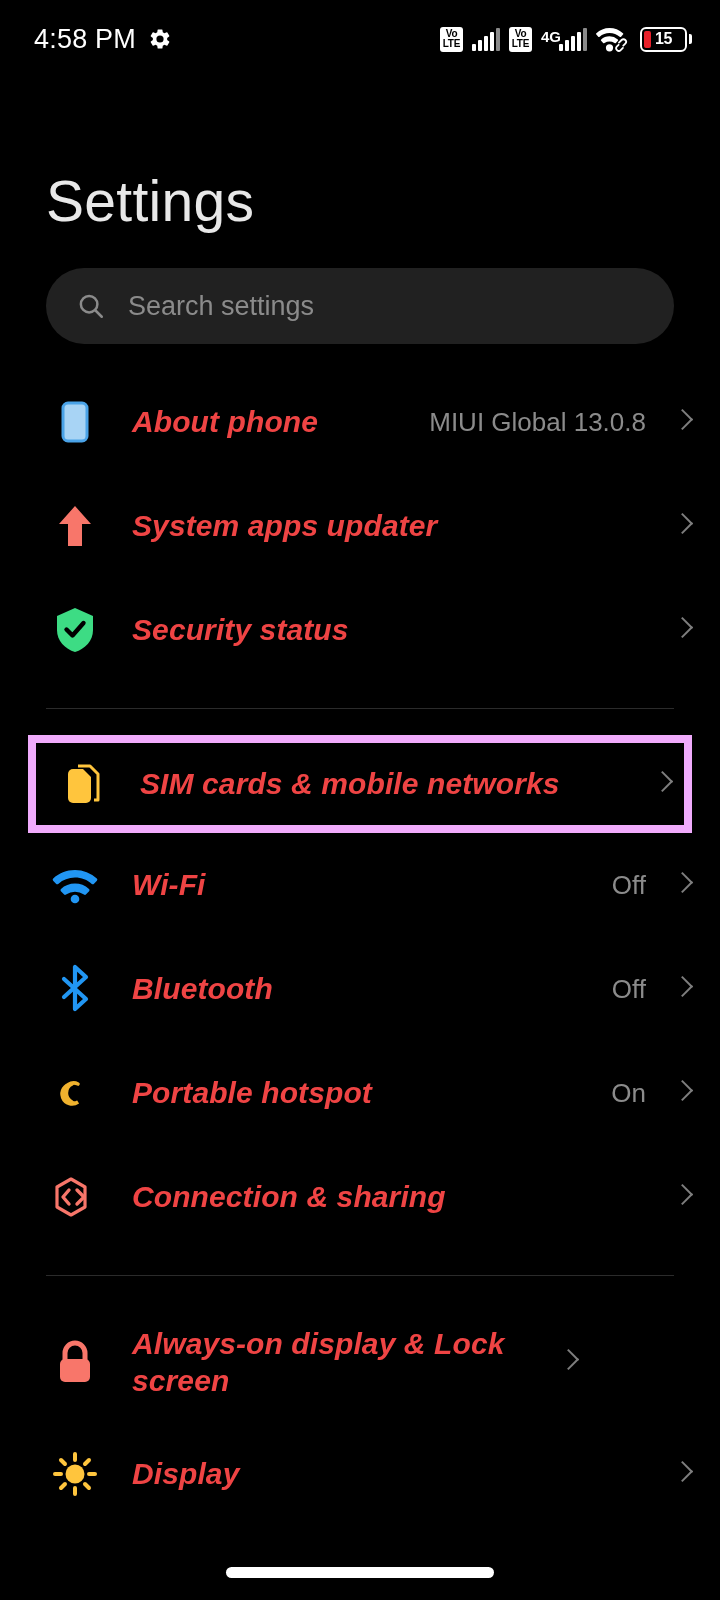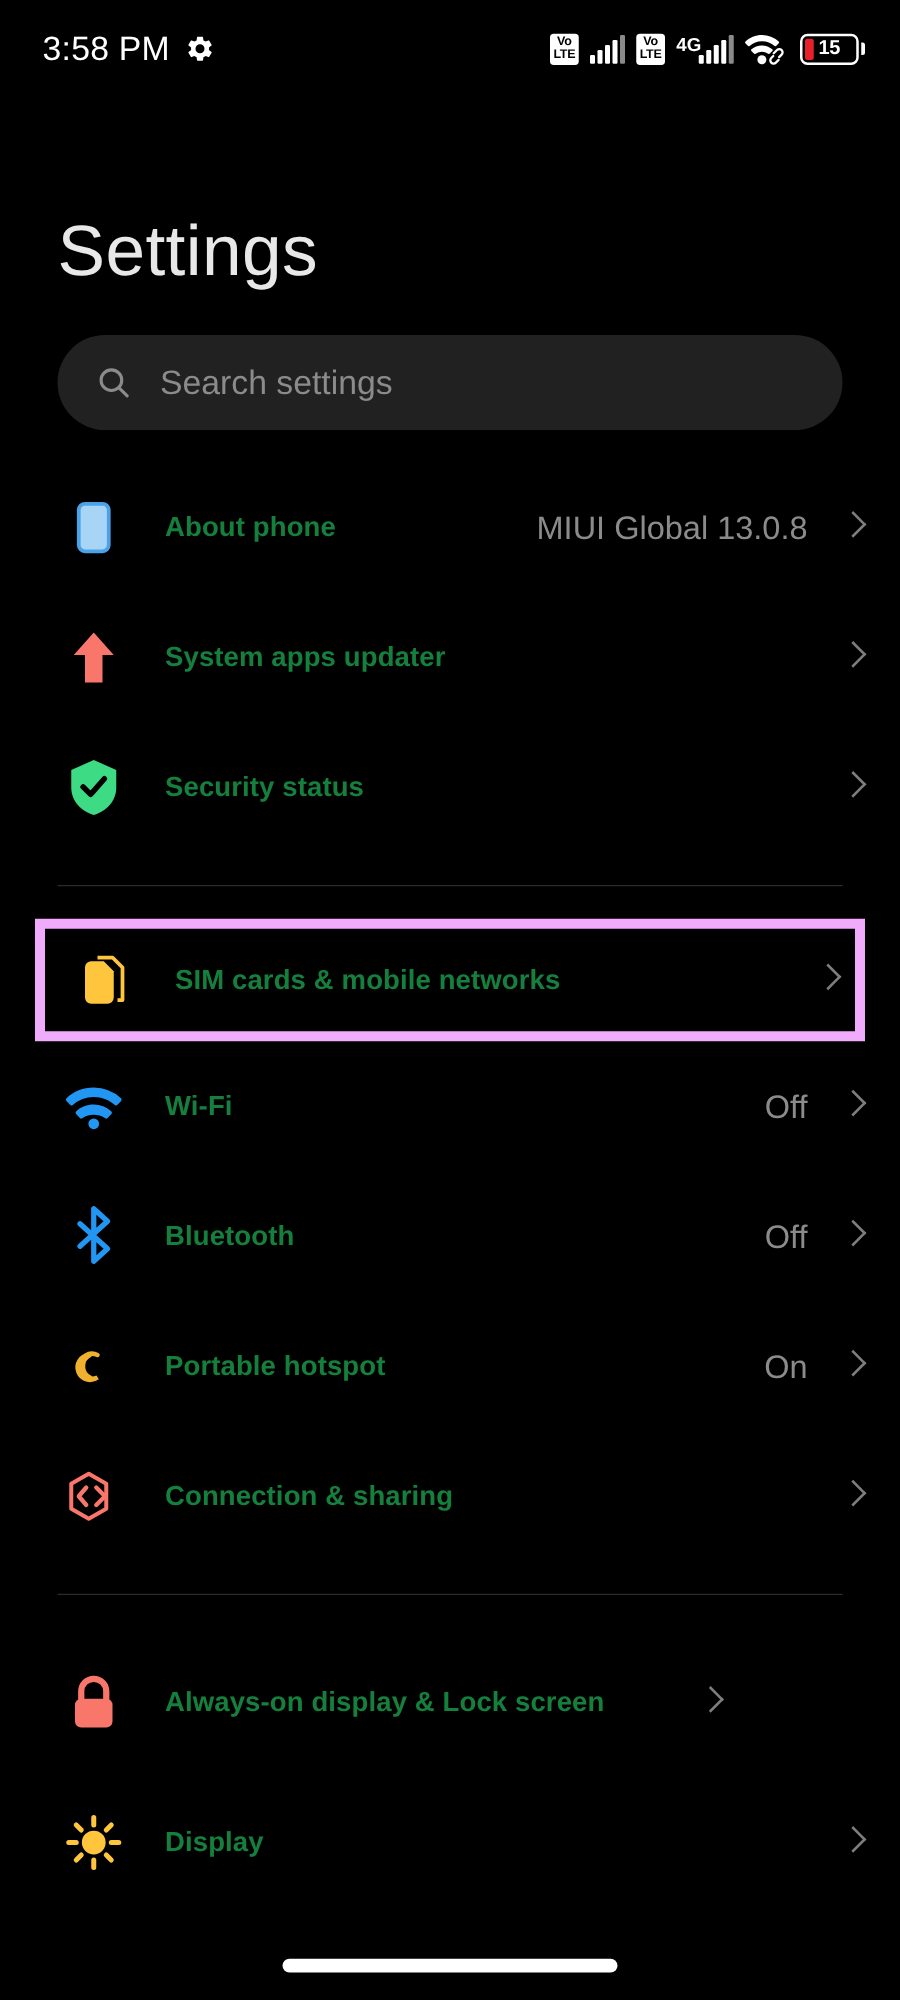--- a/index.html
+++ b/index.html
@@ -167,26 +167,27 @@
   .row-icon {
     width: 58px;
     min-width: 58px;
     height: 58px;
     display: flex;
     align-items: center;
     justify-content: center;
   }
   .row-label {
     flex: 1;
-    font-size: 22px;
+    font-size: 30px;
     font-weight: 700;
-    color: #15803d;
+    color: #ef4444;
     margin-left: 28px;
     line-height: 1.25;
     letter-spacing: 0.1px;
+    font-style: italic;
   }
   .row-value {
     font-size: 26px;
     color: #8b8b8b;
     margin-right: 28px;
     white-space: nowrap;
   }
   .chev {
     width: 16px;
     min-width: 16px;
@@ -231,21 +232,21 @@
     height: 11px;
     background: #ffffff;
     border-radius: 6px;
   }
 </style>
 </head>
 <body>
 
 <div class="statusbar">
   <div class="status-left">
-    <div class="status-time">3:58 PM</div>
+    <div class="status-time">4:58 PM</div>
     <svg width="24" height="24" viewBox="0 0 24 24">
       <path fill="#ffffff" d="M19.14 12.94a7.07 7.07 0 0 0 .06-.94 7.07 7.07 0 0 0-.06-.94l2.03-1.58a.49.49 0 0 0 .12-.61l-1.92-3.32a.49.49 0 0 0-.59-.22l-2.39.96a7.03 7.03 0 0 0-1.62-.94l-.36-2.54a.48.48 0 0 0-.48-.41h-3.84a.48.48 0 0 0-.48.41l-.36 2.54c-.59.24-1.13.56-1.62.94l-2.39-.96a.49.49 0 0 0-.59.22L2.74 8.87a.49.49 0 0 0 .12.61l2.03 1.58a7.3 7.3 0 0 0 0 1.88l-2.03 1.58a.49.49 0 0 0-.12.61l1.92 3.32c.12.22.38.3.59.22l2.39-.96c.5.38 1.03.7 1.62.94l.36 2.54c.04.24.24.41.48.41h3.84c.24 0 .44-.17.48-.41l.36-2.54c.59-.24 1.13-.56 1.62-.94l2.39.96c.22.08.47 0 .59-.22l1.92-3.32a.49.49 0 0 0-.12-.61l-2.03-1.58zM12 15.6A3.6 3.6 0 1 1 12 8.4a3.6 3.6 0 0 1 0 7.2z"></path>
     </svg>
   </div>
 
   <div class="status-right">
     <div class="volte">
       <span>Vo</span>
       <span>LTE</span>
     </div>

